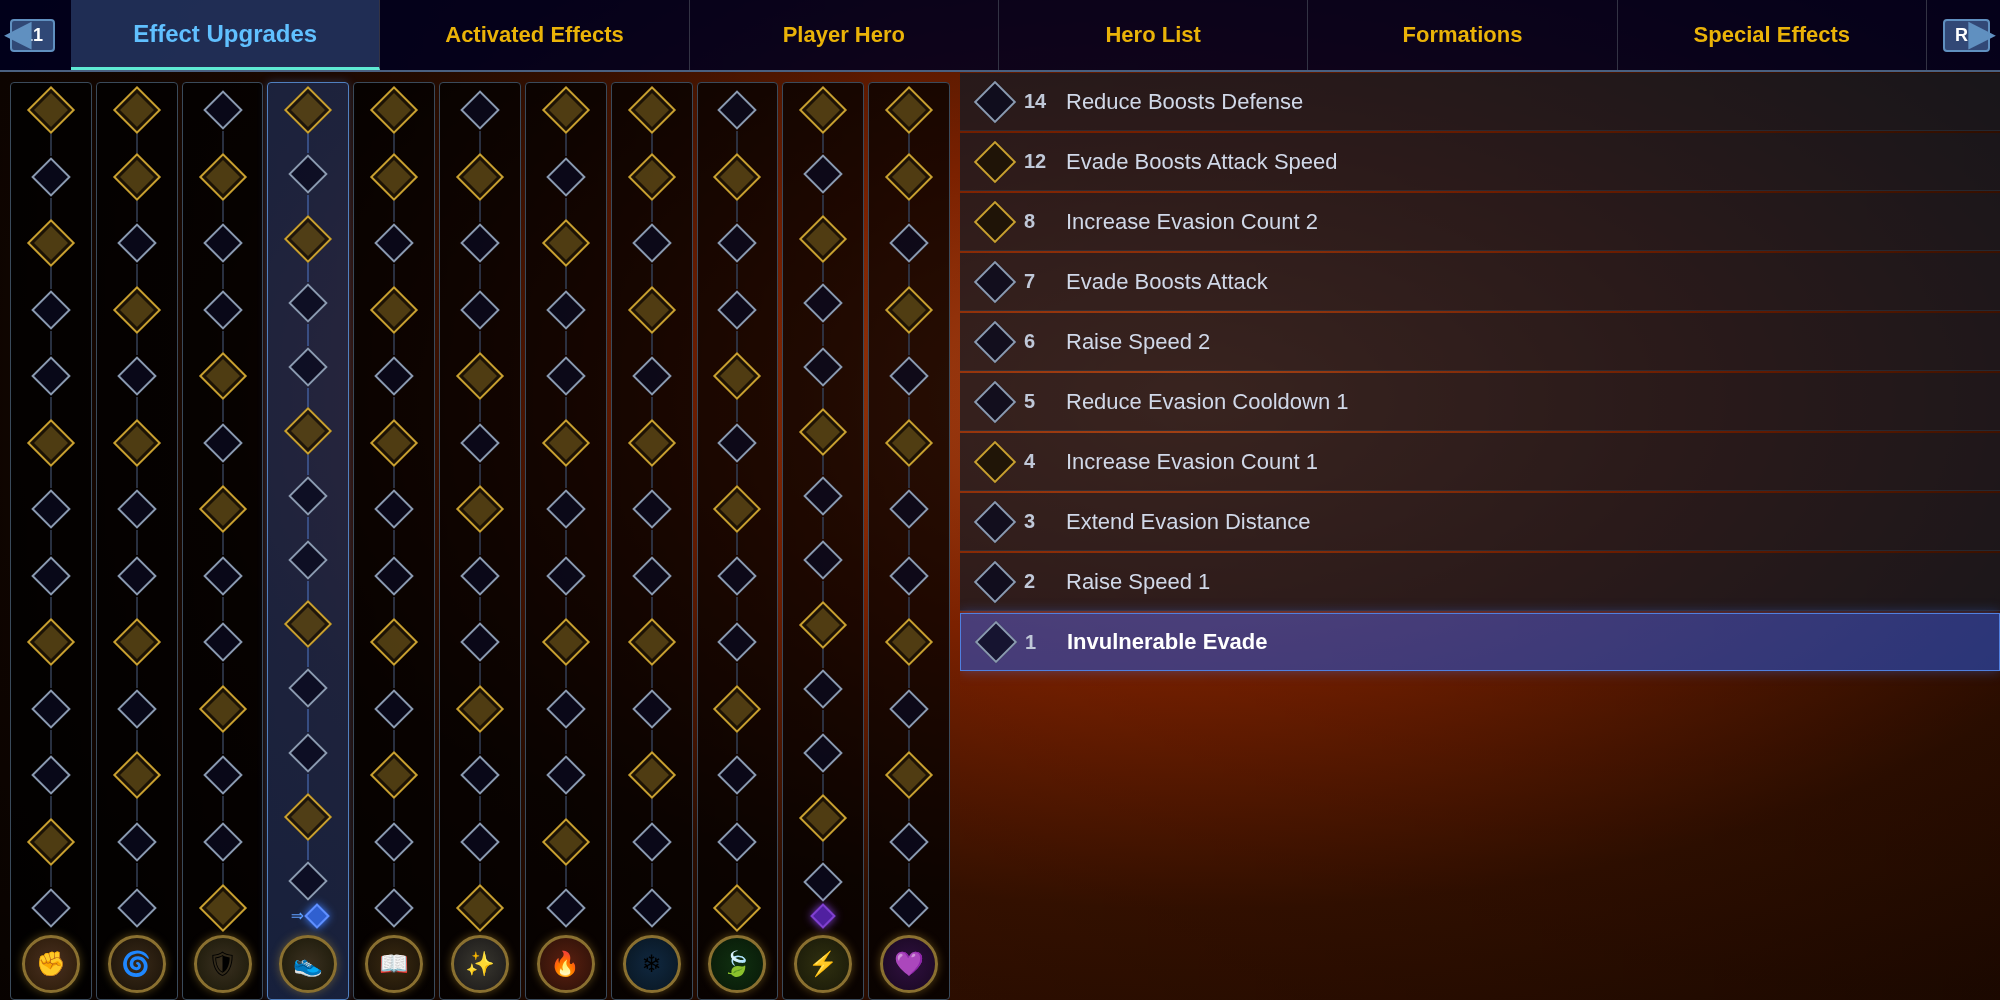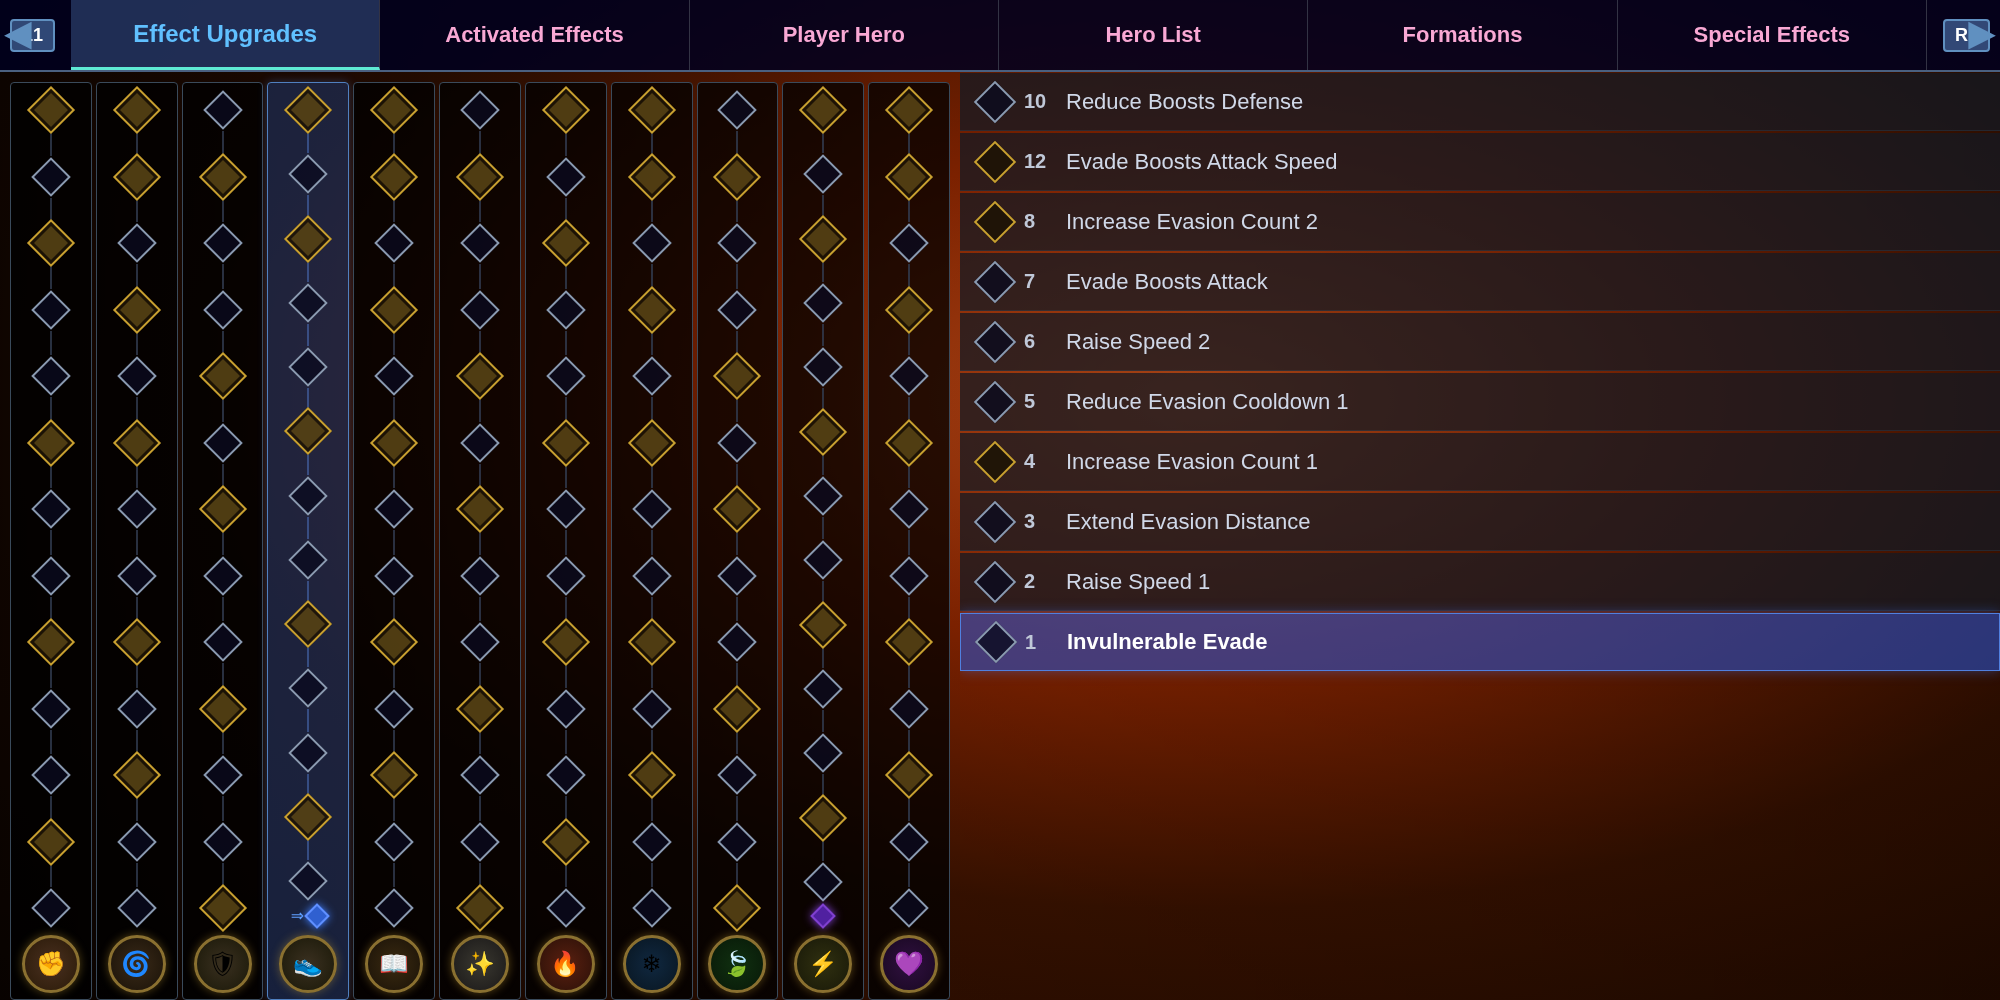--- a/index.html
+++ b/index.html
@@ -57,21 +57,21 @@
     .nav-tabs {
       display: flex;
       flex: 1;
       height: 100%;
       align-items: center;
     }
 
     .nav-tab {
       flex: 1;
       text-align: center;
-      color: #f9a8d4;
+      color: #eab308;
       font-size: 22px;
       font-weight: bold;
       cursor: pointer;
       padding: 0 8px;
       height: 100%;
       display: flex;
       align-items: center;
       justify-content: center;
       border-right: 1px solid #334;
     }
@@ -890,21 +890,21 @@
         <div class="skill-node">
           <div class="diamond"></div>
         </div>
         <div class="skill-icon special" style="width: 58px; height: 58px; border-radius: 50%; border: 3px solid rgb(138, 112, 48); display: flex; align-items: center; justify-content: center; font-size: 24px; margin: 6px auto; box-shadow: rgba(200, 160, 50, 0.4) 0px 0px 10px;">💜</div>
       </div>
     </div>
 
   <div class="skill-list-panel" id="skill-list">
       <div class="skill-entry" style="position: relative;">
         <div class="skill-icon-small"></div>
-        <div class="skill-level">10</div>
+        <div class="skill-level">14</div>
         <div class="skill-name">Reduce Boosts Defense</div>
       </div>
       <div class="skill-entry" style="position: relative;">
         <div class="skill-icon-small gold"></div>
         <div class="skill-level">12</div>
         <div class="skill-name">Evade Boosts Attack Speed</div>
       </div>
       <div class="skill-entry" style="position: relative;">
         <div class="skill-icon-small gold"></div>
         <div class="skill-level">8</div>

